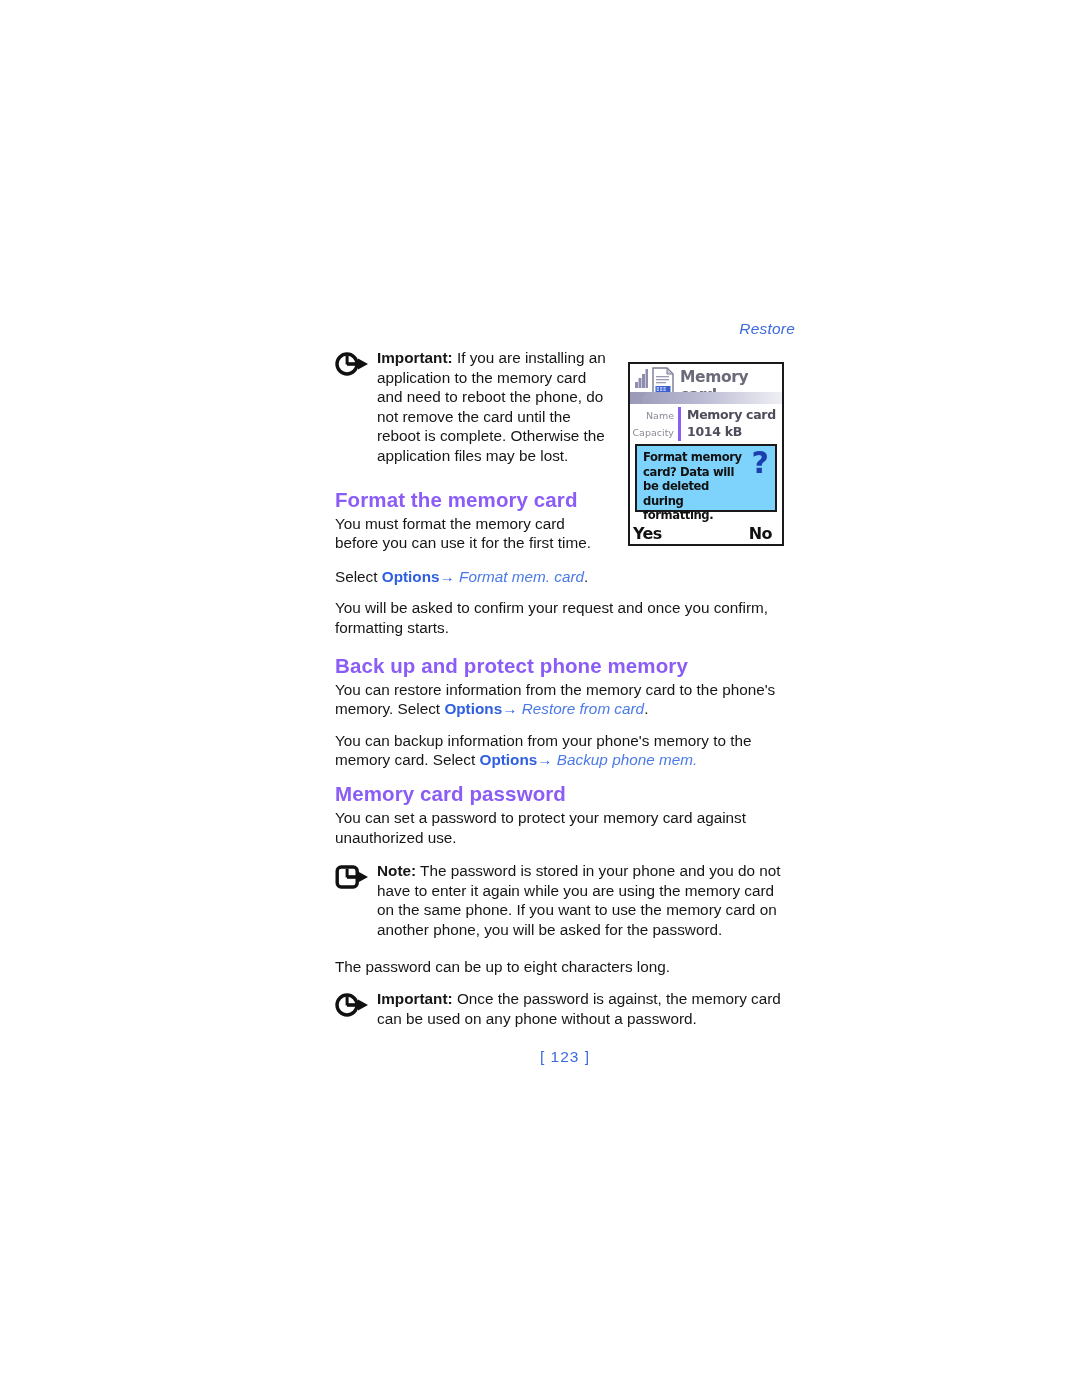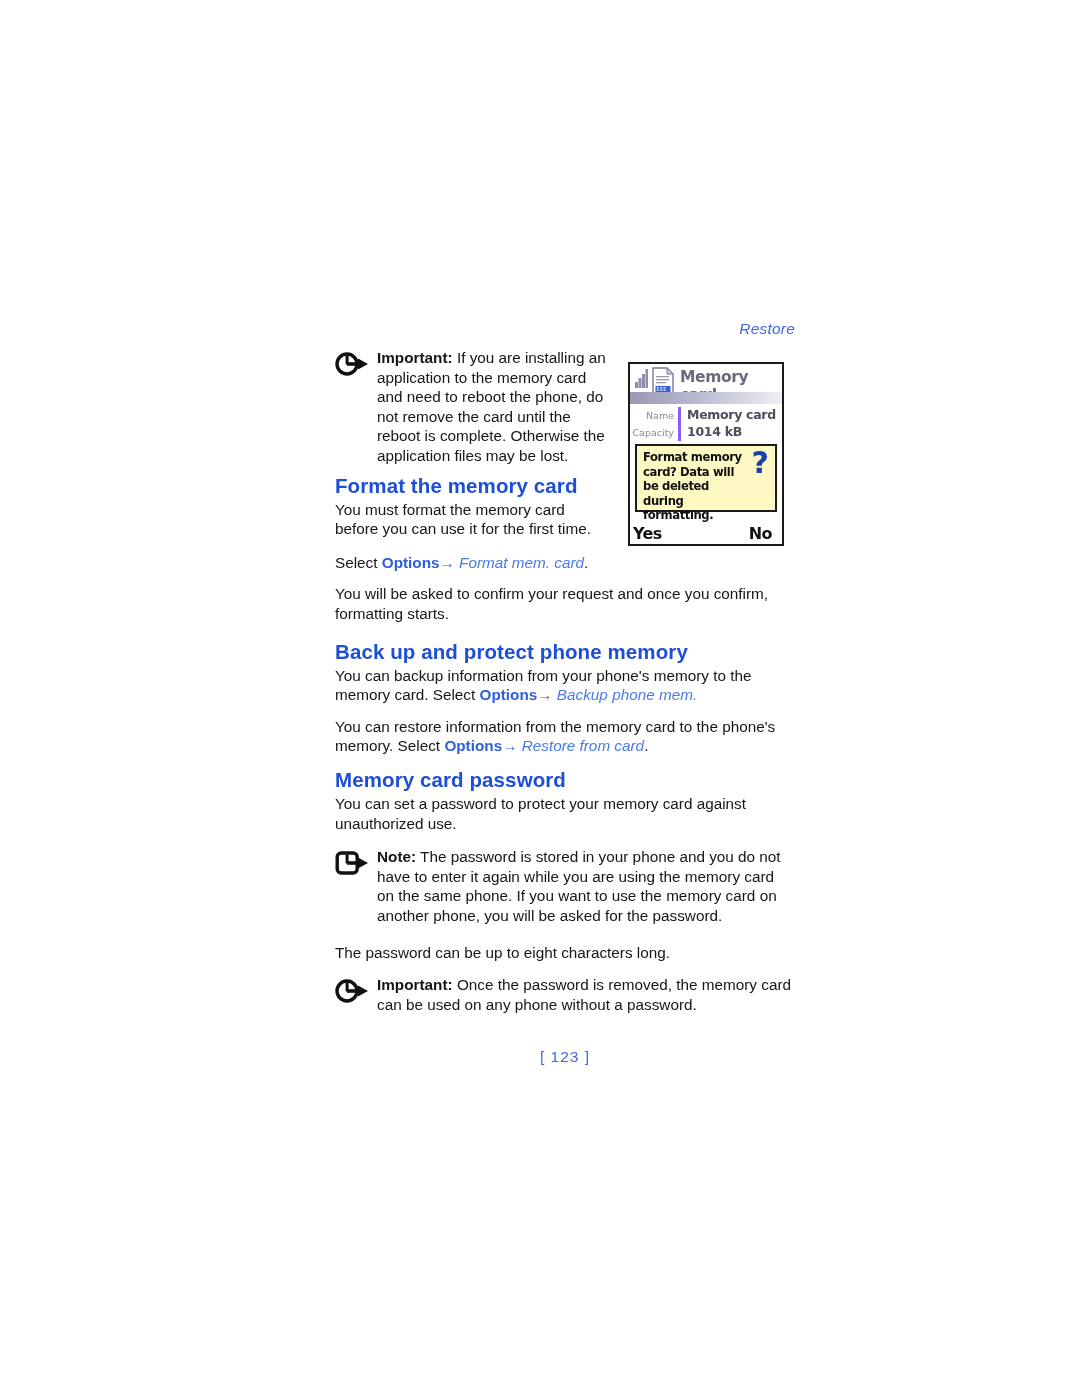--- a/index.html
+++ b/index.html
@@ -65,21 +65,21 @@
   }
   .callout .lead {
     font-weight: bold;
   }
 
   
   .callout.narrow p { width: 232px; }
 
   
   h2.sec {
-    color: #1d4ed8;
+    color: #8b5cf6;
     font-size: 20.5px;
     font-weight: bold;
     margin: 0 0 2px 0;
     letter-spacing: 0.1px;
     line-height: 24px;
   }
 
   
   p.body {
     margin: 0 0 12px 0;
@@ -190,21 +190,21 @@
   }
 
   
   .ph-dialog {
     position: absolute;
     left: 5px;
     top: 80px;
     width: 142px;
     height: 68px;
     border: 2px solid #1a1a1a;
-    background: #fef9c3;
+    background: #7dd3fc;
     box-sizing: border-box;
   }
   .ph-dialog-text {
     position: absolute;
     left: 6px; top: 4px;
     width: 104px;
     font-size: 11.6px;
     font-weight: bold;
     line-height: 14.6px;
     color: #111111;
@@ -243,43 +243,43 @@
 </style>
 </head>
 <body>
 
 <div id="page">
 
   <div class="running-head">Restore</div>
 
   <div class="content">
 
-    <div class="callout narrow" style="margin-bottom:8px;">
+    <div class="callout narrow" style="margin-bottom:22px;">
       <span class="glyph">
         <svg viewBox="0 0 34 26" width="34" height="26" aria-hidden="true">
           <circle cx="12" cy="13" r="10" fill="none" stroke="#111111" stroke-width="3.4"></circle>
           <rect x="10.6" y="4.5" width="3" height="9" fill="#111111"></rect>
           <rect x="12" y="11.2" width="14" height="3.6" fill="#111111"></rect>
           <polygon points="23,7.5 33,13 23,18.5" fill="#111111"></polygon>
         </svg>
       </span>
       <p><span class="lead">Important:</span><span> If you are installing an application to the memory card and need to reboot the phone, do not remove the card until the reboot is complete. Otherwise the application files may be lost.</span></p>
     </div>
 
     <h2 class="sec">Format the memory card</h2>
     <p class="body narrow" style="margin-bottom:14px;">You must format the memory card before you can use it for the first time.</p>
 
     <p class="body"><span>Select </span><span class="ui">Options</span><span class="arrow">→</span><span class="it"> Format mem. card</span><span>.</span></p>
 
     <p class="body" style="margin-bottom:16px;">You will be asked to confirm your request and once you confirm, formatting starts.</p>
 
     <h2 class="sec">Back up and protect phone memory</h2>
+    <p class="body"><span>You can restore information from the memory card to the phone's memory. Select </span><span class="ui">Options</span><span class="arrow">→</span><span class="it"> Restore from card</span><span>.</span></p>
+
     <p class="body"><span>You can backup information from your phone's memory to the memory card. Select </span><span class="ui">Options</span><span class="arrow">→</span><span class="it"> Backup phone mem.</span></p>
-
-    <p class="body"><span>You can restore information from the memory card to the phone's memory. Select </span><span class="ui">Options</span><span class="arrow">→</span><span class="it"> Restore from card</span><span>.</span></p>
 
     <h2 class="sec" style="margin-top:12px;">Memory card password</h2>
     <p class="body" style="margin-bottom:14px;">You can set a password to protect your memory card against unauthorized use.</p>
 
     <div class="callout" style="margin-bottom:18px;">
       <span class="glyph">
         <svg viewBox="0 0 34 26" width="34" height="26" aria-hidden="true">
           <rect x="2.2" y="3" width="20" height="20" rx="4" ry="4" fill="none" stroke="#111111" stroke-width="3.4"></rect>
           <rect x="10.6" y="4.5" width="3" height="9" fill="#111111"></rect>
           <rect x="12" y="11.2" width="14" height="3.6" fill="#111111"></rect>
@@ -294,21 +294,21 @@
 
     <div class="callout">
       <span class="glyph">
         <svg viewBox="0 0 34 26" width="34" height="26" aria-hidden="true">
           <circle cx="12" cy="13" r="10" fill="none" stroke="#111111" stroke-width="3.4"></circle>
           <rect x="10.6" y="4.5" width="3" height="9" fill="#111111"></rect>
           <rect x="12" y="11.2" width="14" height="3.6" fill="#111111"></rect>
           <polygon points="23,7.5 33,13 23,18.5" fill="#111111"></polygon>
         </svg>
       </span>
-      <p><span class="lead">Important:</span><span> Once the password is removed, the memory card can be used on any phone without a password.</span></p>
+      <p><span class="lead">Important:</span><span> Once the password is against, the memory card can be used on any phone without a password.</span></p>
     </div>
 
   </div>
 
   <div class="phone-fig">
 
     <div class="ph-titlebar">
       <span class="ph-signal">
         <svg viewBox="0 0 13 20" width="13" height="20" aria-hidden="true">
           <rect x="0" y="14" width="3" height="6" fill="#8d8db0"></rect>

